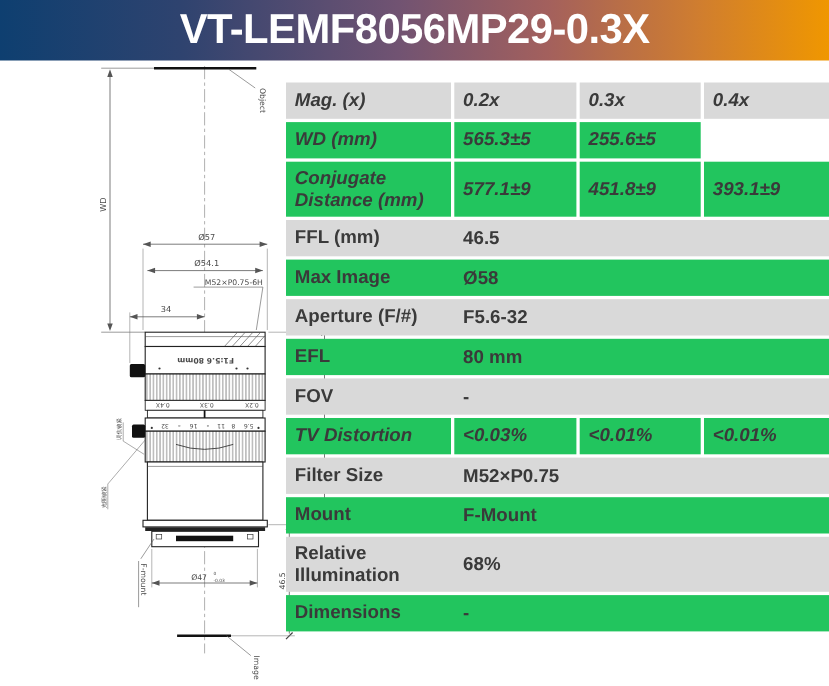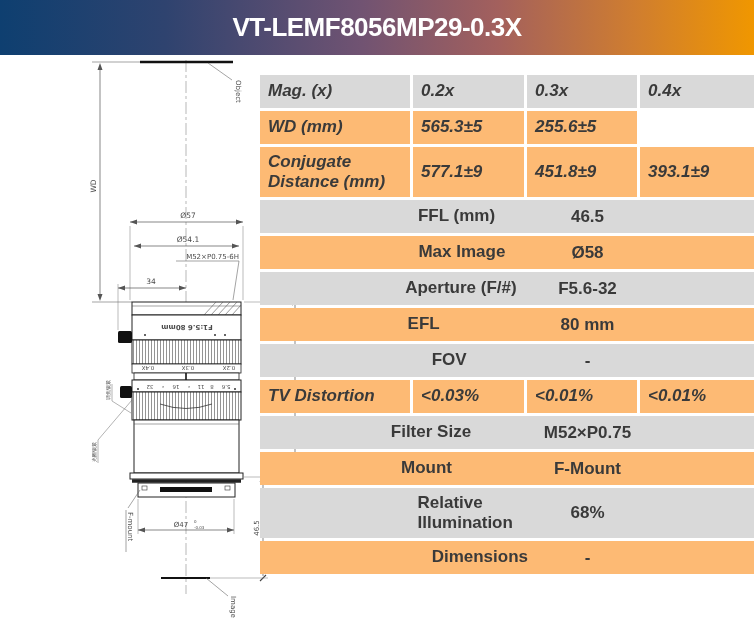--- a/index.html
+++ b/index.html
@@ -7,36 +7,36 @@
     font-family: "Liberation Sans", sans-serif; }
   .page { position: relative; width: 754px; height: 624px; }
 
   
   .banner {
     position: absolute; left: 0; top: 0; width: 754px; height: 55px;
     background: linear-gradient(90deg, #0e3f70 0%, #2f436f 22%, #715372 48%, #a3605d 66%, #cf7d30 84%, #f09700 100%);
     display: flex; align-items: center; justify-content: center;
   }
   .banner h1 {
-    color: #ffffff; font-size: 26px; font-weight: bold; letter-spacing: -0.5px;
+    color: #ffffff; font-size: 38px; font-weight: bold; letter-spacing: -0.5px;
   }
 
   
   .spec-table {
     position: absolute; left: 260px; top: 75px; width: 494px;
     display: flex; flex-direction: column; gap: 3px;
     font-weight: bold; color: #3a3a3a; font-size: 17px;
   }
   .row { height: 33px; }
   .row.tall { height: 50px; }
   .row.multi { display: grid; grid-template-columns: 150px 111px 110px 114px; column-gap: 3px; }
   .row .cell { display: flex; align-items: center; padding-left: 8px; line-height: 1.18; font-style: italic; }
   .row.dark .cell, .row.dark .band { background: #d9d9d9; }
-  .row.light .cell, .row.light .band { background: #fdba74; }
-  .row.single .band { width: 100%; height: 100%; display: flex; align-items: center; justify-content: center; }
+  .row.light .cell, .row.light .band { background: #22c55e; }
+  .row.single .band { width: 100%; height: 100%; display: flex; align-items: center; }
   .band .lab { flex: 0 0 153px; padding-left: 8px; line-height: 1.18; }
   .band .val { padding-left: 8px; }
 
   
   .drawing { position: absolute; left: 0; top: 55px; width: 260px; height: 569px; padding-left: 48px; }
   svg text { font-family: "DejaVu Sans", sans-serif; fill: #4a4a4a; }
 </style>
 </head>
 <body>
 

